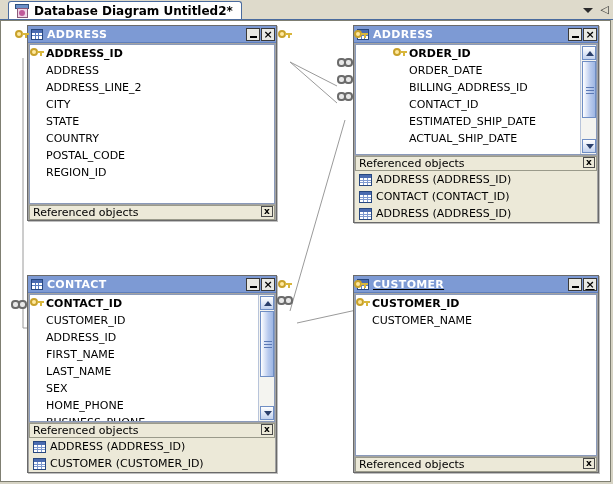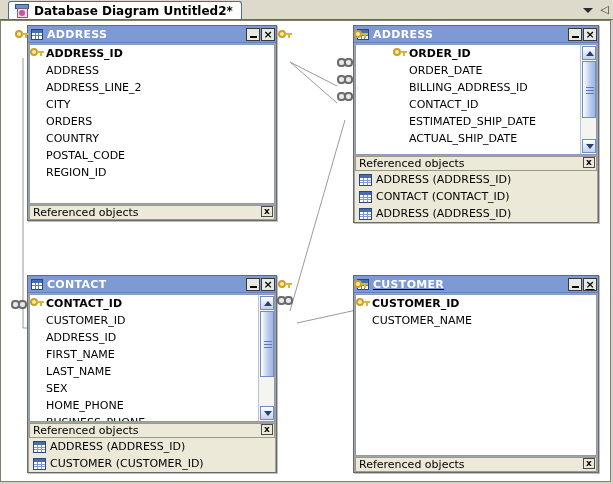--- a/index.html
+++ b/index.html
@@ -177,21 +177,21 @@
               <div class="col">
                 <span class="ckey"></span>
                 <span class="cname">ADDRESS_LINE_2</span>
               </div>
               <div class="col">
                 <span class="ckey"></span>
                 <span class="cname">CITY</span>
               </div>
               <div class="col">
                 <span class="ckey"></span>
-                <span class="cname">ORDERS</span>
+                <span class="cname">STATE</span>
               </div>
               <div class="col">
                 <span class="ckey"></span>
                 <span class="cname">COUNTRY</span>
               </div>
               <div class="col">
                 <span class="ckey"></span>
                 <span class="cname">POSTAL_CODE</span>
               </div>
               <div class="col">

